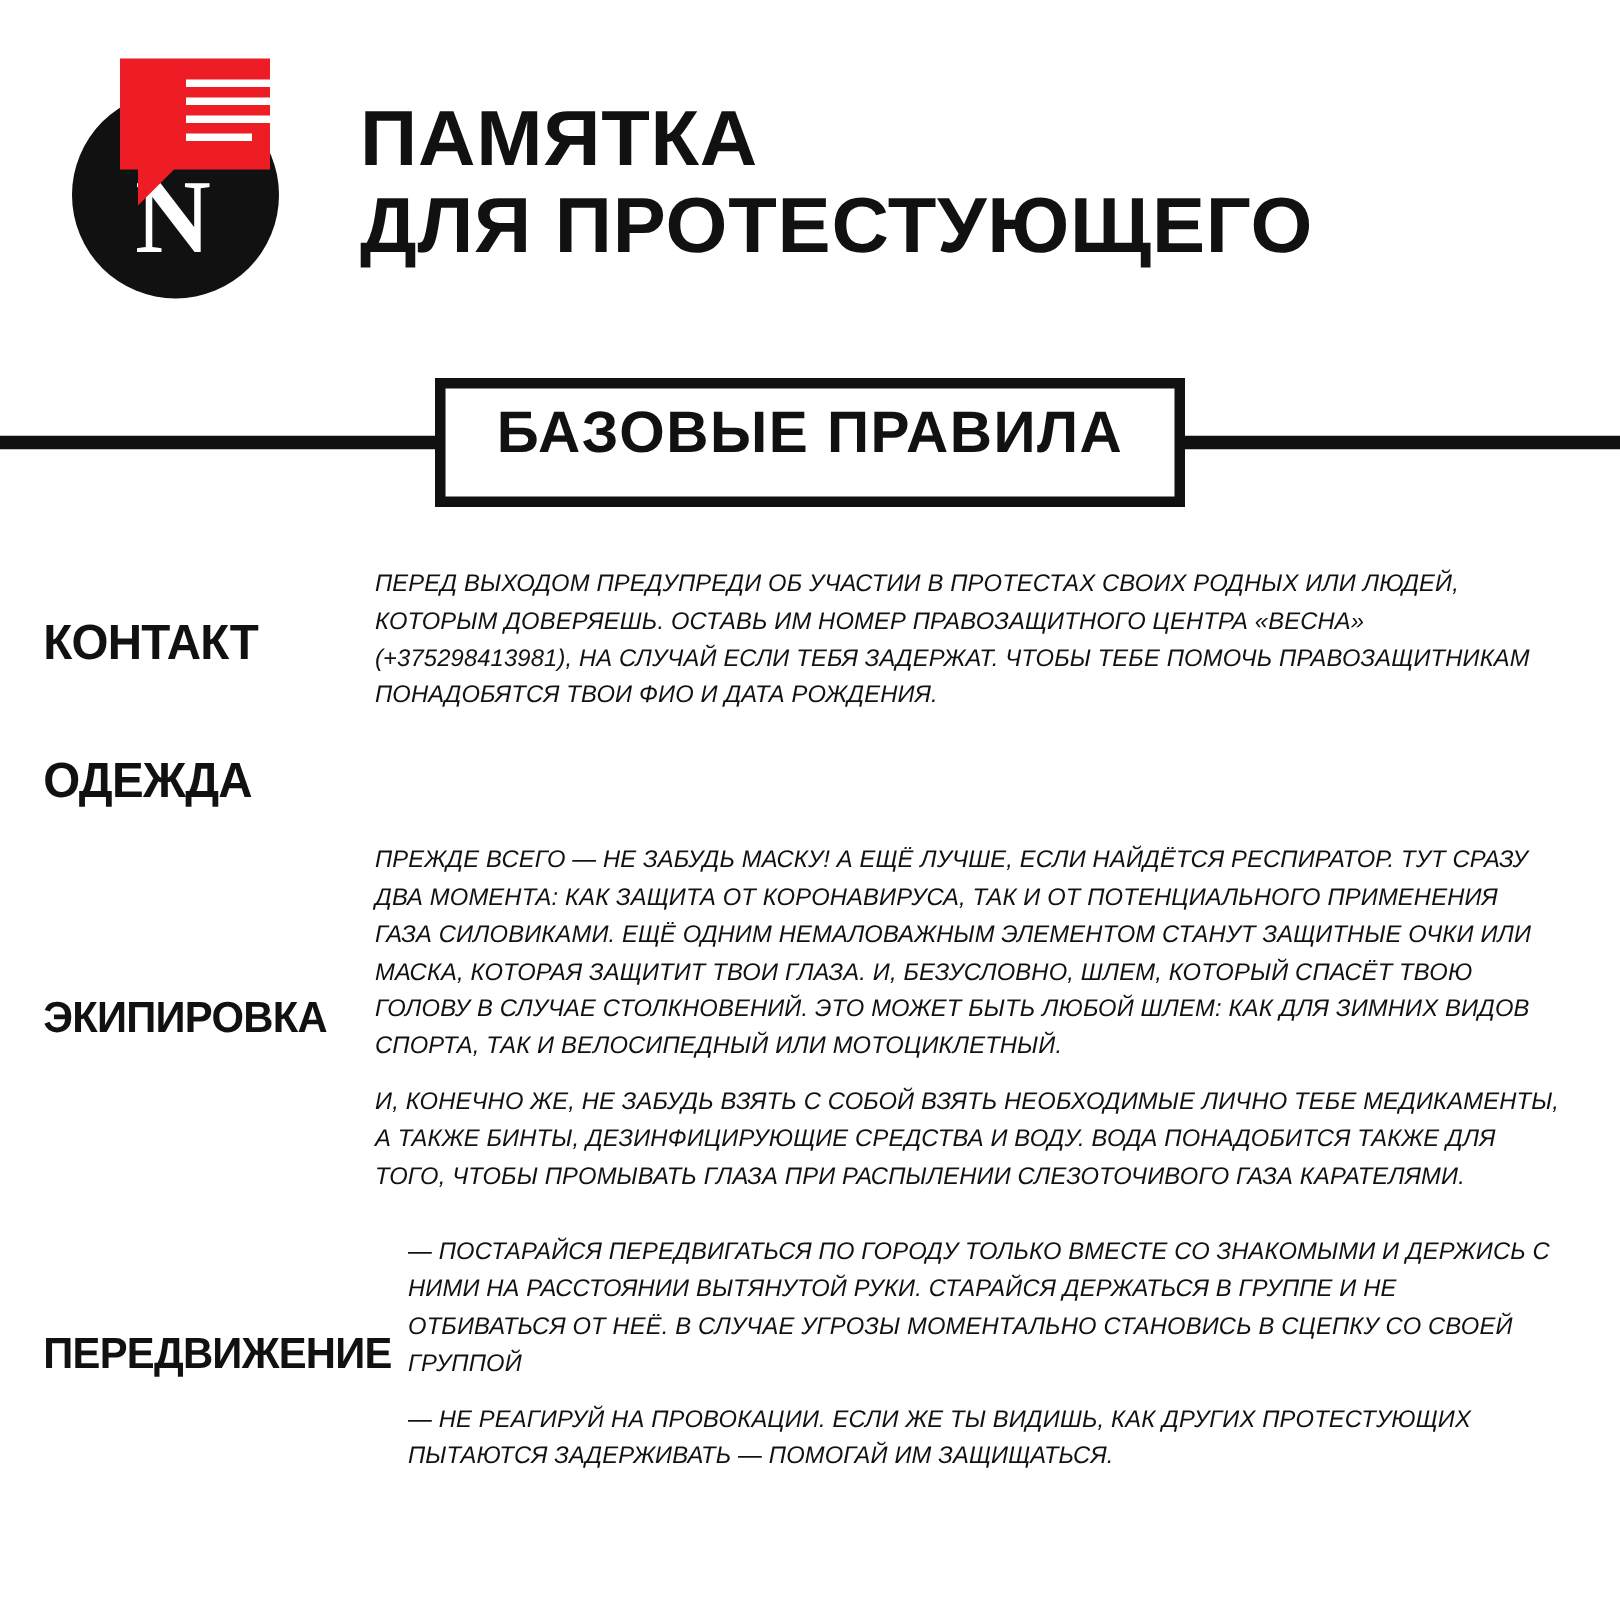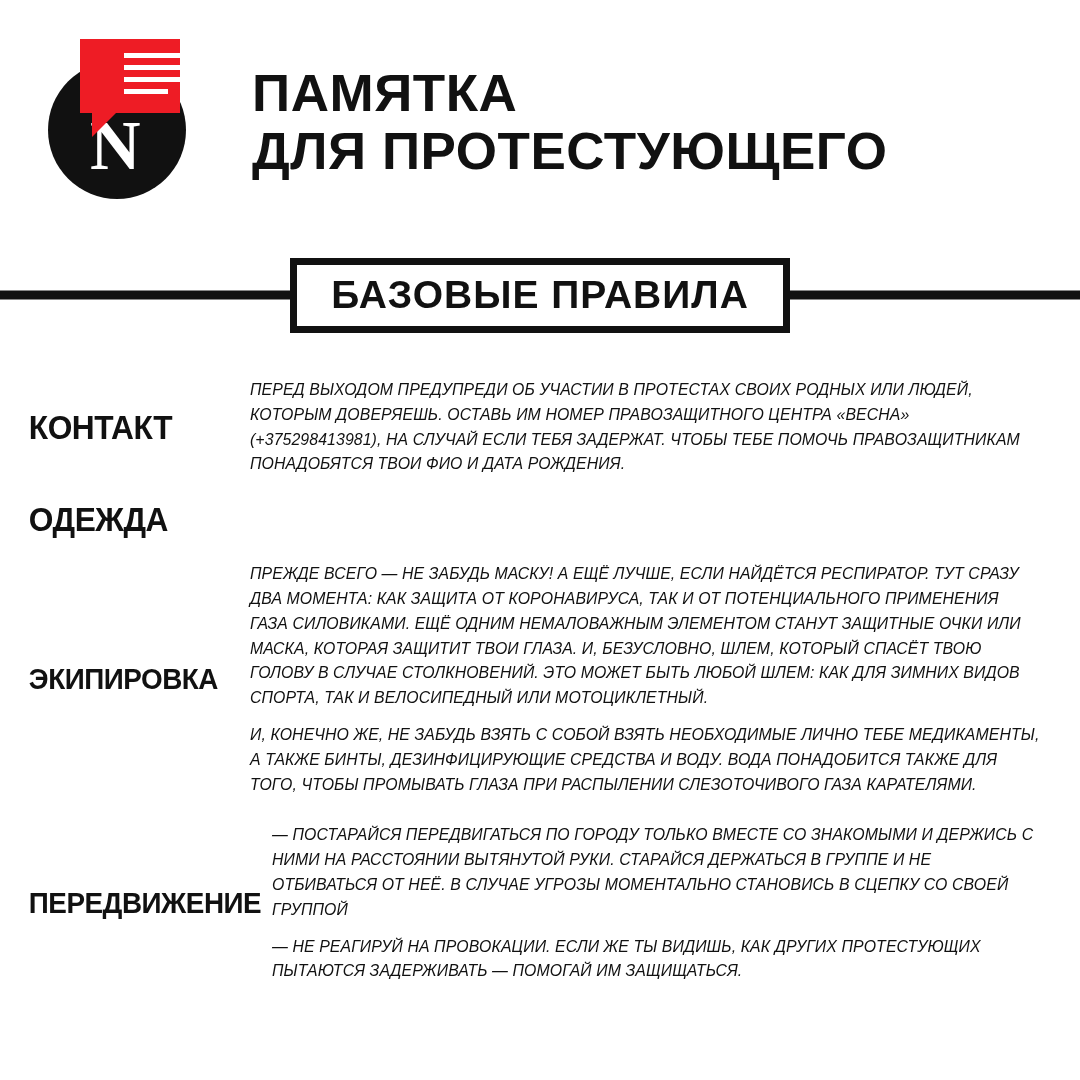--- a/index.html
+++ b/index.html
@@ -87,41 +87,40 @@
     height: 5px;
     background: #ffffff;
     margin-bottom: 7px;
   }
   .logo-lines i:nth-child(2) { width: 100%; }
   .logo-lines i:nth-child(1) { width: 100%; }
   .logo-lines i:nth-child(3) { width: 100%; }
   .logo-lines i:nth-child(4) { width: 60%; }
 
   .title-block {
-    margin-left: 34px;
+    margin-left: 22px;
     padding-top: 6px;
   }
   .title-line {
     font-size: 52px;
     font-weight: bold;
     letter-spacing: 0.5px;
     line-height: 1.12;
     color: #111111;
     text-transform: uppercase;
     font-stretch: condensed;
     transform: scaleX(1.02);
     transform-origin: left center;
   }
 
   
   .banner {
     position: relative;
     height: 86px;
     display: flex;
-    align-items: center;
     justify-content: center;
     margin-top: 52px;
   }
   .banner .rule {
     position: absolute;
     left: 0;
     right: 0;
     top: 50%;
     height: 9px;
     background: #111111;

